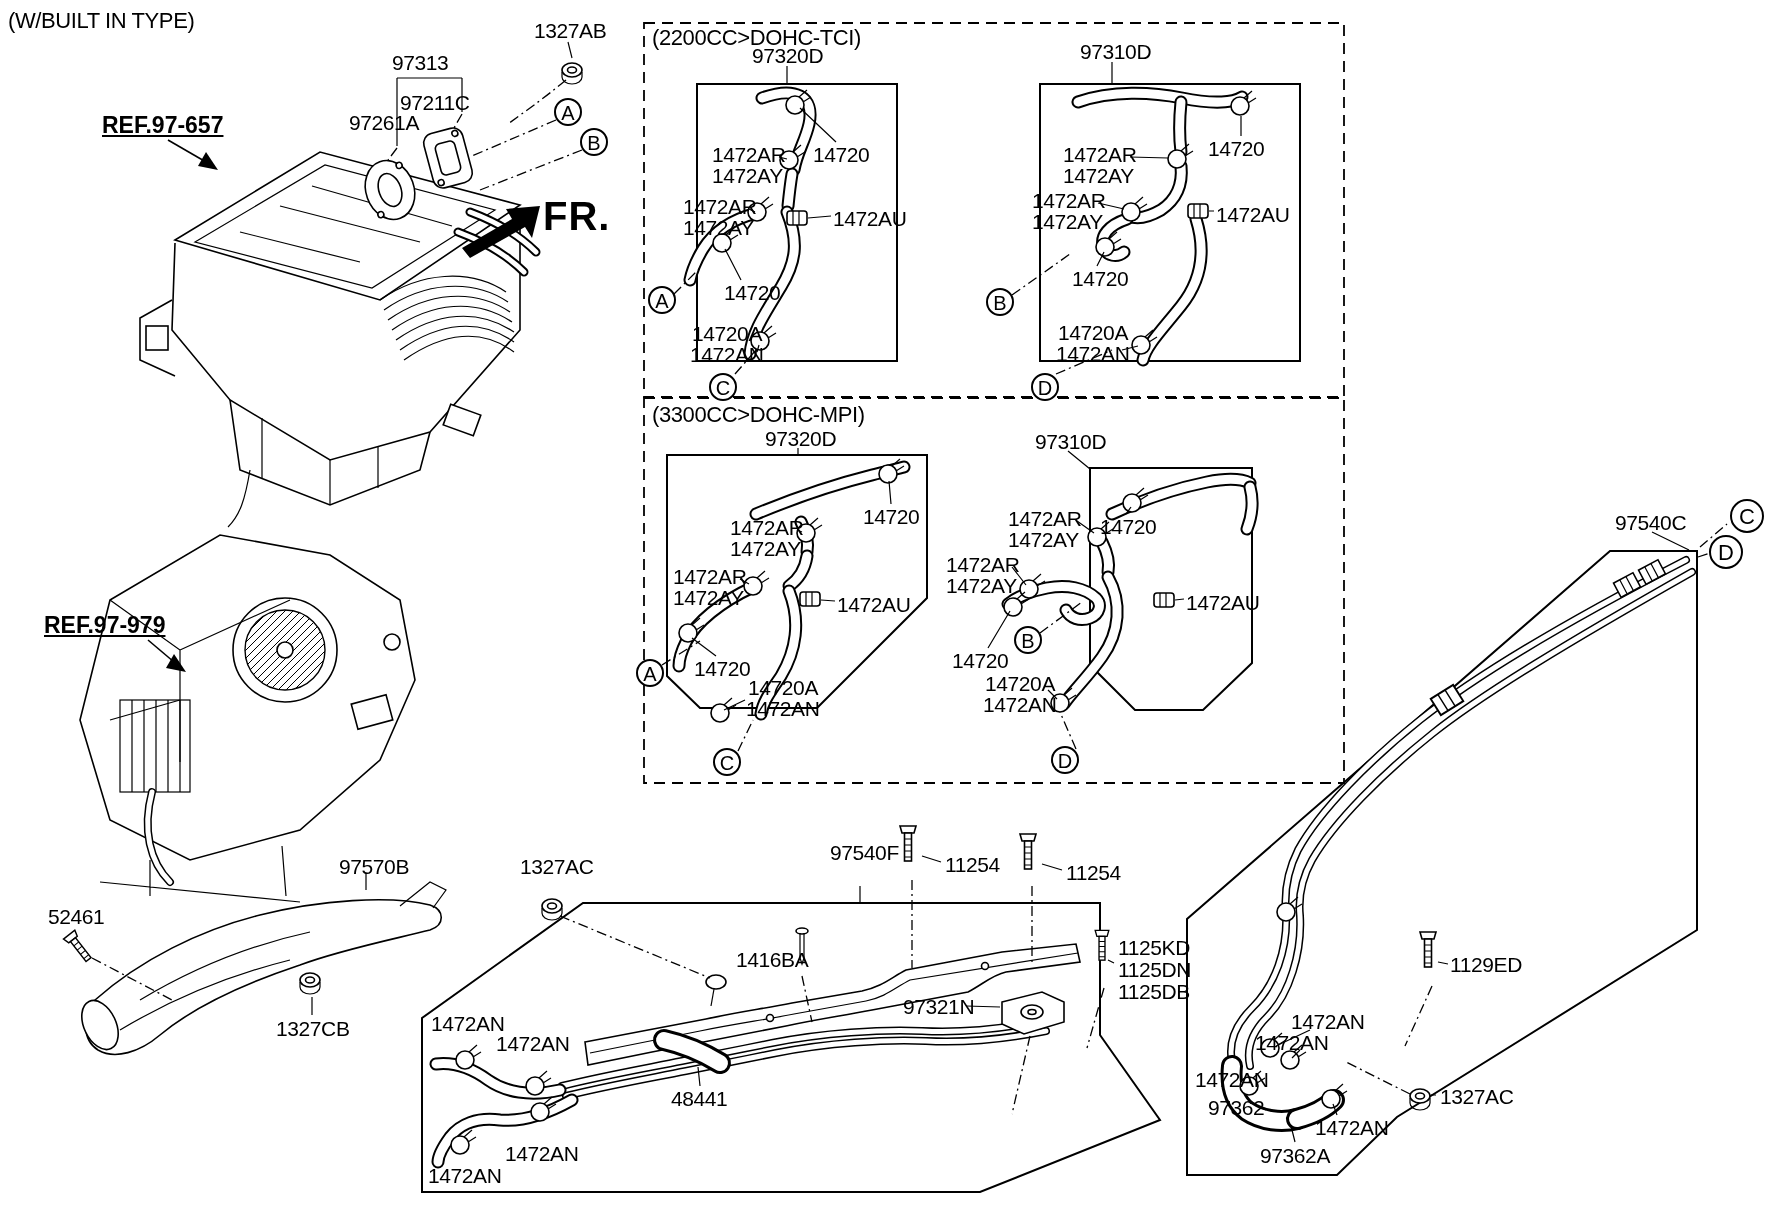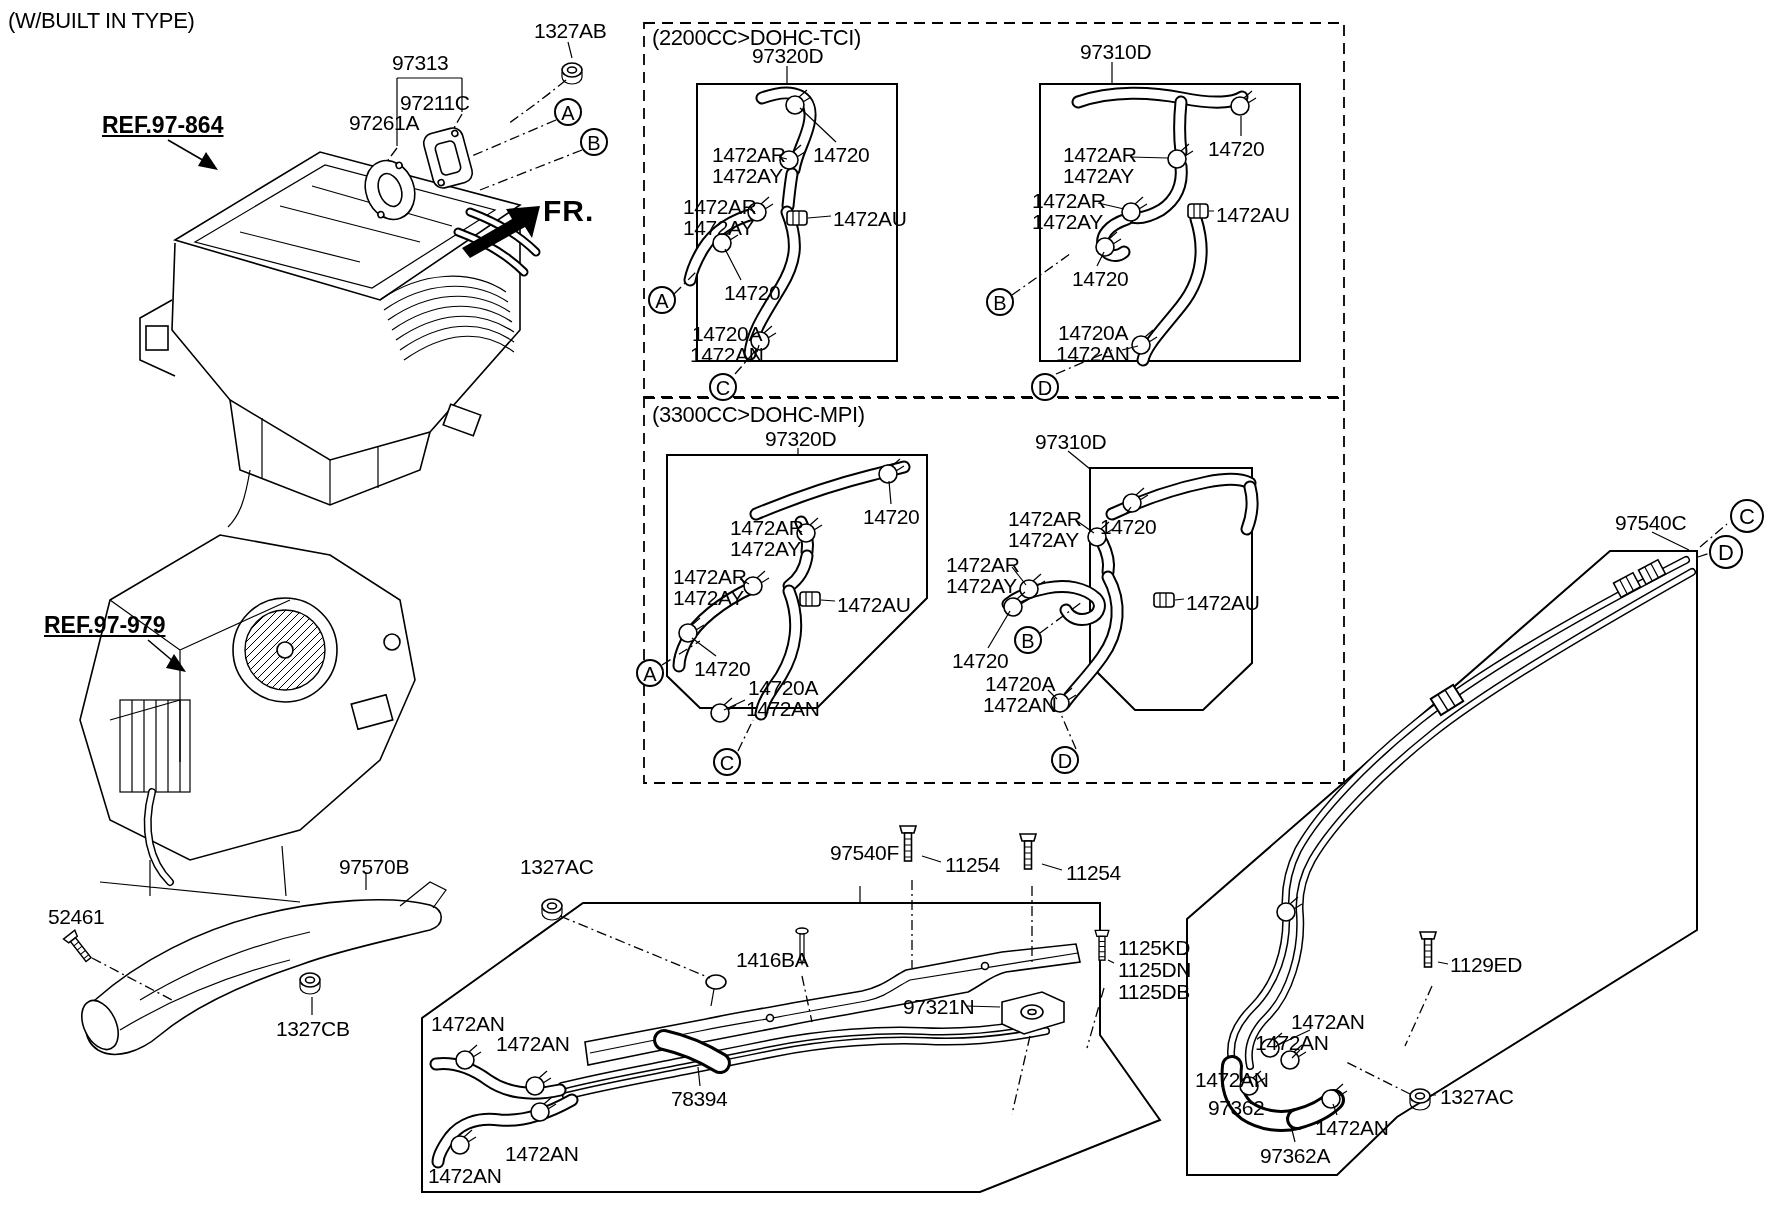--- a/index.html
+++ b/index.html
@@ -2,21 +2,21 @@
 <html><head>
 <meta charset="utf-8">
 <style>
   html,body{margin:0;padding:0;background:#fff;}
   .stage{position:relative;width:1772px;height:1211px;background:#fff;overflow:hidden;
          font-family:"Liberation Sans",sans-serif;color:#000;}
   svg.art{position:absolute;left:0;top:0;}
   .lbl{position:absolute;font-size:21px;line-height:1.02;letter-spacing:-0.4px;white-space:nowrap;}
   .lg{font-size:22px;}
   .ref{font-weight:bold;text-decoration:underline;font-size:23px;letter-spacing:0;}
-  .fr{font-weight:bold;font-size:30px;letter-spacing:1px;text-align:right;}
+  .fr{font-weight:bold;font-size:40px;letter-spacing:1px;text-align:right;}
   .circ{position:absolute;width:28px;height:28px;border:2px solid #000;border-radius:50%;
         text-align:center;line-height:26px;font-size:20px;background:#fff;box-sizing:border-box;}
   .big{width:34px;height:34px;line-height:31px;font-size:22px;}
   
   .ln{fill:none;stroke:#000;stroke-width:1.6;}
   .thin{stroke-width:1.2;}
   .bx{fill:none;stroke:#000;stroke-width:2;}
   .dash{fill:none;stroke:#000;stroke-width:1.8;stroke-dasharray:11 7;}
   .dd{fill:none;stroke:#000;stroke-width:1.3;stroke-dasharray:10 4 2 4;}
   .part{fill:#fff;stroke:#000;stroke-width:1.6;}
@@ -332,21 +332,21 @@
   <g>
     <polygon class="blk" points="462,248 512,219 506,209 540,206 532,238 525,227 470,258"></polygon>
   </g>
 </svg>
 
 <div class="lbl lg" style="left:8px;top:10px">(W/BUILT IN TYPE)</div>
 <div class="lbl" style="left:392px;top:52px">97313</div>
 <div class="lbl" style="left:534px;top:20px">1327AB</div>
 <div class="lbl" style="left:400px;top:92px">97211C</div>
 <div class="lbl" style="left:349px;top:112px">97261A</div>
-<div class="lbl ref" style="left:102px;top:114px">REF.97-864</div>
+<div class="lbl ref" style="left:102px;top:114px">REF.97-657</div>
 <div class="lbl fr" style="left:543px;top:196px">FR.</div>
 <div class="circ" style="left:554px;top:98px">A</div>
 <div class="circ" style="left:580px;top:128px">B</div>
 
 <div class="lbl lg" style="left:652px;top:27px">(2200CC&gt;DOHC-TCI)</div>
 <div class="lbl" style="left:752px;top:45px">97320D</div>
 <div class="lbl" style="left:1080px;top:41px">97310D</div>
 
 <div class="lbl" style="left:712px;top:144px">1472AR</div>
 <div class="lbl" style="left:712px;top:165px">1472AY</div>
@@ -411,21 +411,21 @@
 
 <div class="lbl" style="left:520px;top:856px">1327AC</div>
 <div class="lbl" style="left:830px;top:842px">97540F</div>
 <div class="lbl" style="left:945px;top:854px">11254</div>
 <div class="lbl" style="left:1066px;top:862px">11254</div>
 <div class="lbl" style="left:736px;top:949px">1416BA</div>
 <div class="lbl" style="left:903px;top:996px">97321N</div>
 <div class="lbl" style="left:1118px;top:937px">1125KD</div>
 <div class="lbl" style="left:1118px;top:959px">1125DN</div>
 <div class="lbl" style="left:1118px;top:981px">1125DB</div>
-<div class="lbl" style="left:671px;top:1088px">78394</div>
+<div class="lbl" style="left:671px;top:1088px">48441</div>
 <div class="lbl" style="left:431px;top:1013px">1472AN</div>
 <div class="lbl" style="left:496px;top:1033px">1472AN</div>
 <div class="lbl" style="left:505px;top:1143px">1472AN</div>
 <div class="lbl" style="left:428px;top:1165px">1472AN</div>
 
 <div class="lbl" style="left:1450px;top:954px">1129ED</div>
 <div class="lbl" style="left:1440px;top:1086px">1327AC</div>
 <div class="lbl" style="left:1291px;top:1011px">1472AN</div>
 <div class="lbl" style="left:1255px;top:1032px">1472AN</div>
 <div class="lbl" style="left:1195px;top:1069px">1472AN</div>

